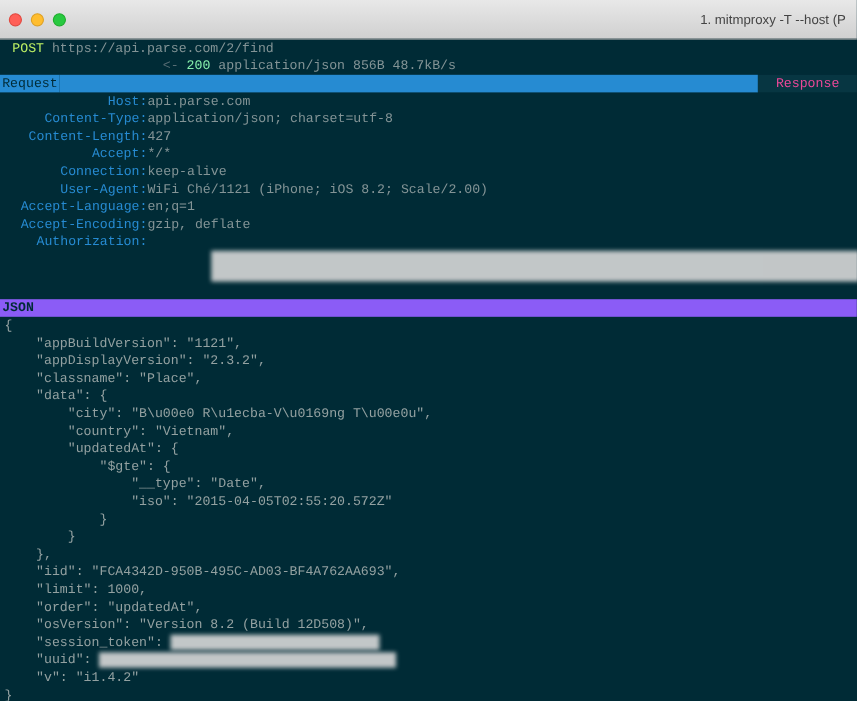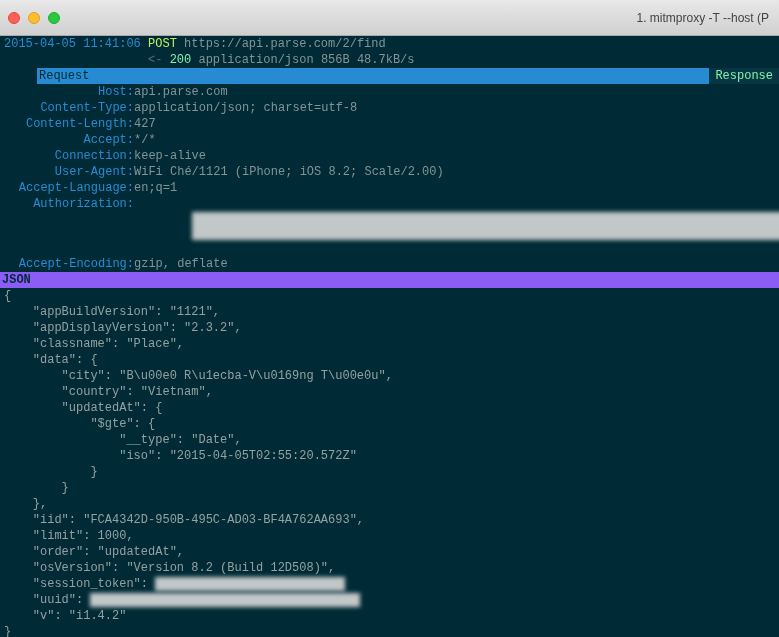--- a/index.html
+++ b/index.html
@@ -27,24 +27,24 @@
 .tl-max { background: #28c940; border: 0.5px solid #1dad2c; }
 .title-text { flex: 1; text-align: right; color: #444; font-size: 12px; font-family: -apple-system, Helvetica, sans-serif; padding-right: 2px; white-space: nowrap; overflow: hidden; }
 .terminal { padding: 0; line-height: 16px; }
 .row { display: flex; white-space: pre; }
 .ts { color: #268bd2; }
 .method { color: #bef264; }
 .url { color: #839496; }
 .arrow { color: #586e75; }
 .status200 { color: #86efac; }
 .ctype { color: #839496; }
-.tabbar { display: flex; background: #002b36; margin-left: 37px; }
+.tabbar { display: flex; background: #002b36; }
 .tab-active { background: #268bd2; color: #002b36; flex: 0 0 auto; padding: 0 2px; }
 .tab-spacer { background: #268bd2; flex: 1; }
-.tab-inactive { background: #073642; color: #86efac; padding: 0 6px; }
+.tab-inactive { background: #073642; color: #ec4899; padding: 0 16px; }
 .hdr-row { display: flex; white-space: pre; }
 .hdr-key { color: #268bd2; min-width: 130px; text-align: right; }
 .hdr-val { color: #839496; }
 .redacted-block {
   display: inline-block;
   height: 14px;
   vertical-align: middle;
   background: #d8d8d8;
   filter: blur(2px);
   opacity: 0.9;
@@ -60,47 +60,47 @@
   <div class="traffic-lights">
     <div class="tl tl-close"></div>
     <div class="tl tl-min"></div>
     <div class="tl tl-max"></div>
   </div>
   <div class="title-text">1. mitmproxy -T --host (P</div>
 </div>
 
 <div class="terminal">
   <div class="row pad">
-    <span class="ts">2015-04-05 11:41:06</span><span> </span><span class="method">POST</span><span> </span><span class="url">https://api.parse.com/2/find</span>
+    <span> </span><span class="method">POST</span><span> </span><span class="url">https://api.parse.com/2/find</span>
   </div>
   <div class="row pad">
     <span>                    </span><span class="arrow">&lt;-</span><span> </span><span class="status200">200</span><span> </span><span class="ctype">application/json</span><span> </span><span>856B</span><span> </span><span>48.7kB/s</span>
   </div>
 
   <div class="tabbar">
     <div class="tab-active">Request</div>
     <div class="tab-spacer"></div>
     <div class="tab-inactive">Response</div>
   </div>
 
   <div class="pad">
     <div class="hdr-row"><span class="hdr-key">Host:</span><span class="hdr-val">api.parse.com</span></div>
     <div class="hdr-row"><span class="hdr-key">Content-Type:</span><span class="hdr-val">application/json; charset=utf-8</span></div>
     <div class="hdr-row"><span class="hdr-key">Content-Length:</span><span class="hdr-val">427</span></div>
     <div class="hdr-row"><span class="hdr-key">Accept:</span><span class="hdr-val">*/*</span></div>
     <div class="hdr-row"><span class="hdr-key">Connection:</span><span class="hdr-val">keep-alive</span></div>
     <div class="hdr-row"><span class="hdr-key">User-Agent:</span><span class="hdr-val">WiFi Ché/1121 (iPhone; iOS 8.2; Scale/2.00)</span></div>
     <div class="hdr-row"><span class="hdr-key">Accept-Language:</span><span class="hdr-val">en;q=1</span></div>
+    <div class="hdr-row"><span class="hdr-key">Accept-Encoding:</span><span class="hdr-val">gzip, deflate</span></div>
     <div class="hdr-row">
       <span class="hdr-key">Authorization:</span>
       <span class="hdr-val">
         <span class="redacted-block" style="width:600px;height:28px;"></span>
       </span>
     </div>
-    <div class="hdr-row"><span class="hdr-key">Accept-Encoding:</span><span class="hdr-val">gzip, deflate</span></div>
   </div>
 
   <div class="section-hdr">JSON</div>
 
   <div class="json-body pad">{
     "appBuildVersion": "1121",
     "appDisplayVersion": "2.3.2",
     "classname": "Place",
     "data": {
         "city": "B\u00e0 R\u1ecba-V\u0169ng T\u00e0u",

